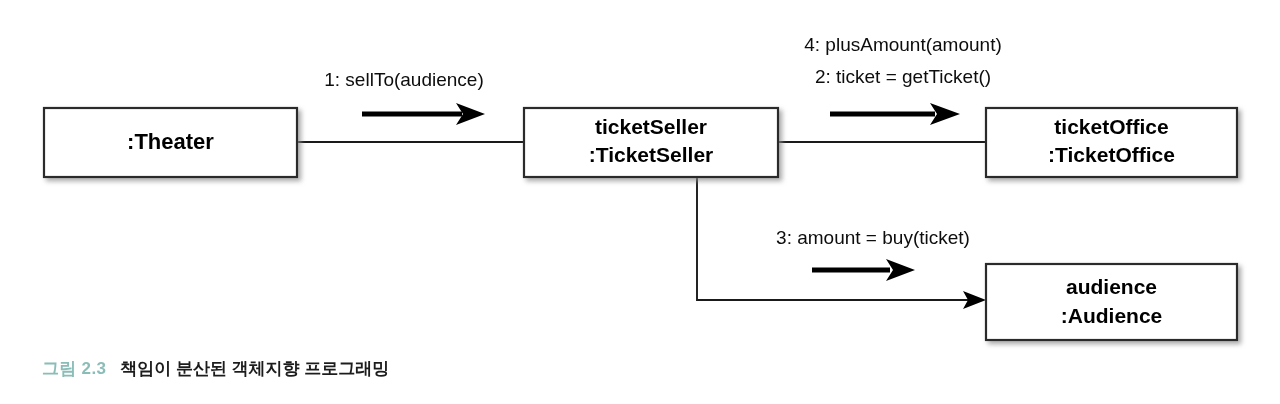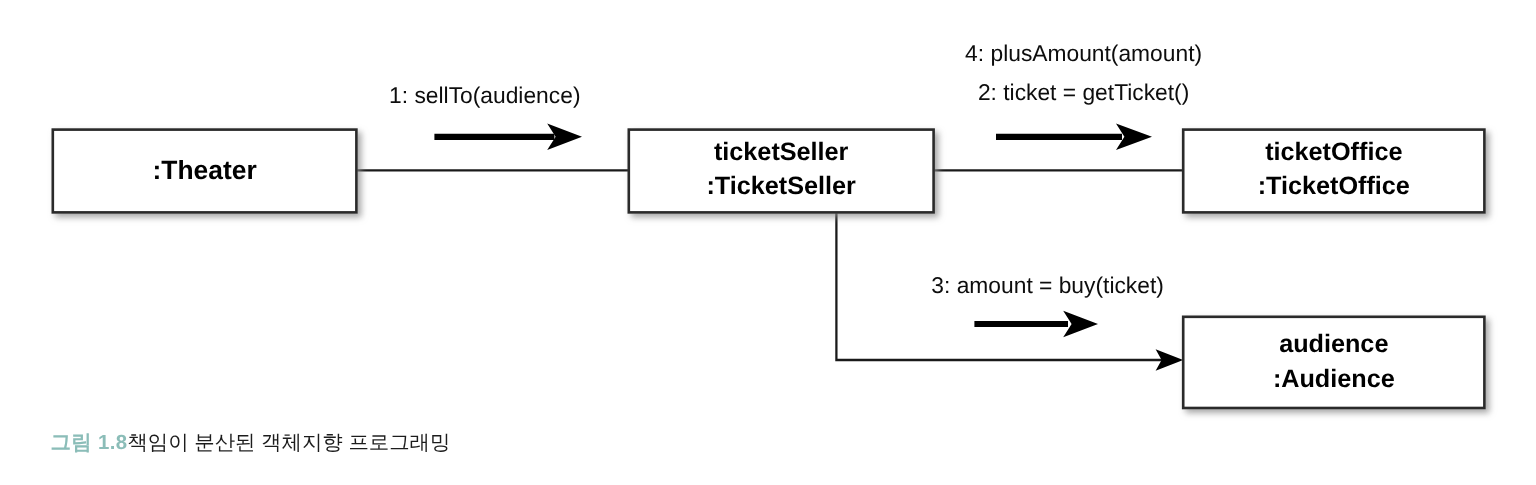--- a/index.html
+++ b/index.html
@@ -86,22 +86,22 @@
     line-height: 22px;
     white-space: nowrap;
   }
   #figure-caption .cap-num {
     color: #8bbdb8;
     font-weight: 700;
     letter-spacing: 0.3px;
   }
   #figure-caption .cap-text {
     color: #1c1c1c;
-    font-weight: 400;
-    margin-left: 0;
+    font-weight: 700;
+    margin-left: 14px;
   }
 </style>
 </head>
 <body>
 
 <div id="diagram-root">
 
   <svg class="canvas" viewBox="0 0 1280 404" xmlns="http://www.w3.org/2000/svg">
 
     <defs>
@@ -157,16 +157,16 @@
 
     <g>
       <text class="msg-label" x="873" y="239">3: amount = buy(ticket)</text>
       <path class="msg-arrow-line" d="M 812 270 L 890 270"></path>
       <polygon class="arrow-head" points="915,270 886,259 893,270 886,281"></polygon>
     </g>
 
   </svg>
 
   <div id="figure-caption">
-    <span class="cap-num">그림 1.8</span><span class="cap-text">책임이 분산된 객체지향 프로그래밍</span>
+    <span class="cap-num">그림 2.3</span><span class="cap-text">책임이 분산된 객체지향 프로그래밍</span>
   </div>
 
 </div>
 
 </body></html>

